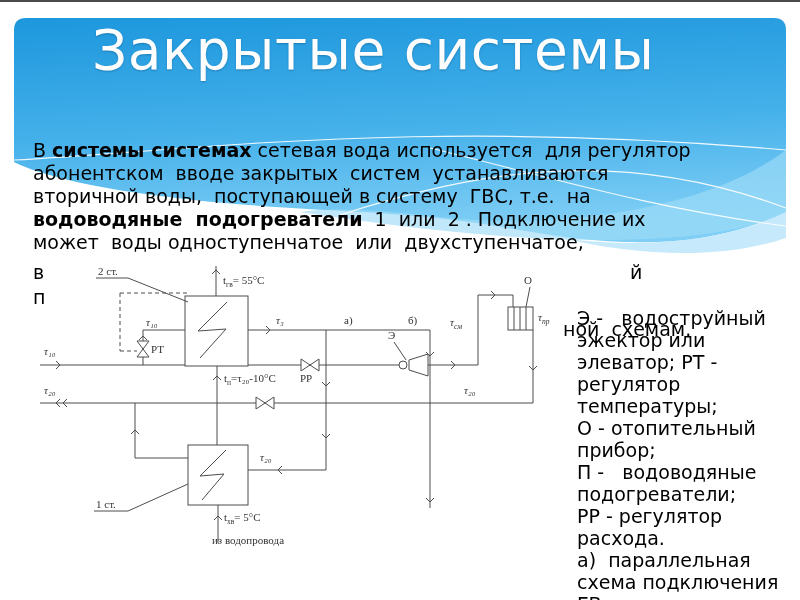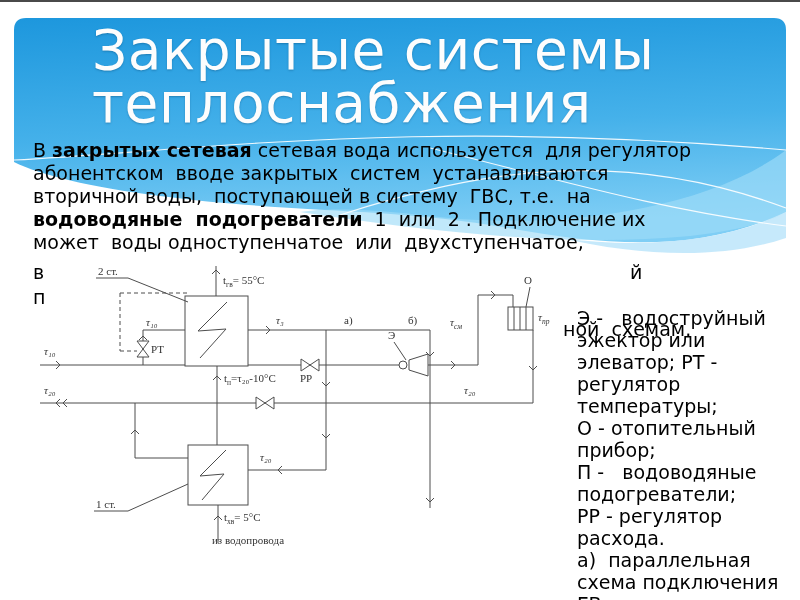--- a/index.html
+++ b/index.html
@@ -38,24 +38,24 @@
     <g>
       <path d="M26,18 L774,18 Q786,18 786,30 L786,212 C700,252 612,247 508,228 C390,207 300,214 160,196 C90,187 40,175 14,162 L14,30 Q14,18 26,18 Z" fill="url(#g1)"></path>
       <path d="M300,212 C420,230 560,248 690,236 C740,230 770,222 786,212 L786,150 C700,215 540,230 430,216 C380,210 330,207 300,212 Z" fill="#9edcf8" opacity="0.65"></path>
       <path d="M560,238 C650,250 730,240 786,212 L786,238 C720,260 640,256 560,238 Z" fill="#b8e4fa" opacity="0.8"></path>
       <path d="M14,160 C200,150 420,118 786,150" fill="none" stroke="#ffffff" stroke-width="1.2" opacity="0.9"></path>
       <path d="M340,215 C480,170 620,146 786,208" fill="none" stroke="#ffffff" stroke-width="1.2" opacity="0.9"></path>
       <path d="M430,148 C560,180 660,210 786,226" fill="none" stroke="#ffffff" stroke-width="1.2" opacity="0.9"></path>
     </g>
   </svg>
 
-  <h1 class="title"><span>Закрытые системы</span><br><span>теплоснабжения</span></h1>
+  <h1 class="title"><span>Закрытые системы</span><br></h1>
 
   <div class="body-text">
-    <div class="bl"><span>В </span><b>закрытых сетевая</b><span> сетевая вода используется  для регулятор</span></div>
+    <div class="bl"><span>В </span><b>системы системах</b><span> сетевая вода используется  для регулятор</span></div>
     <div class="bl">абонентском  вводе закрытых  систем  устанавливаются</div>
     <div class="bl">вторичной воды,  поступающей в систему  ГВС, т.е.  на</div>
     <div class="bl"><b>водоводяные  подогреватели</b><span>  1  или  2 . Подключение их</span></div>
     <div class="bl">может  воды одноступенчатое  или  двухступенчатое,</div>
   </div>
 
   <span class="frag" style="left:33px;top:261px;">в</span>
   <span class="frag" style="left:630px;top:261px;">й</span>
   <span class="frag" style="left:33px;top:286px;">п</span>
   <span class="frag" style="left:563px;top:286px;margin-top:32px;">ной  схемам.</span>

